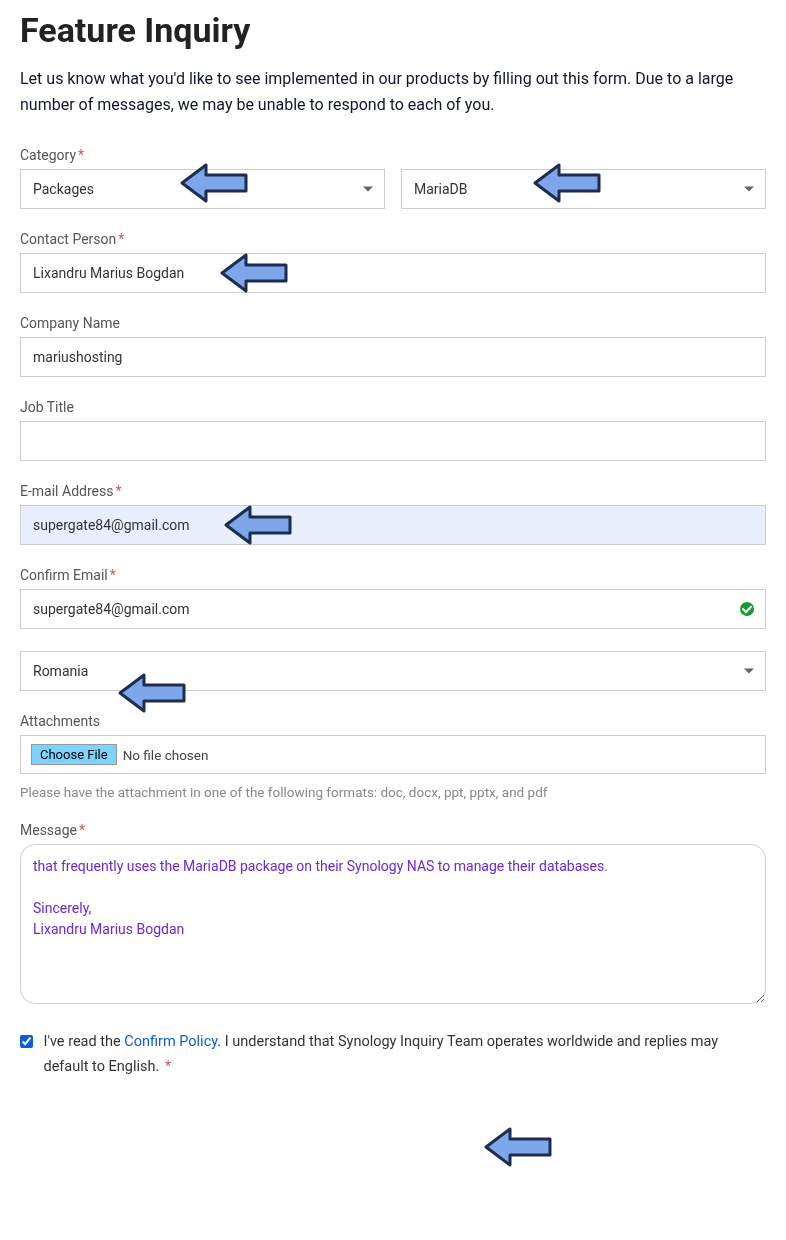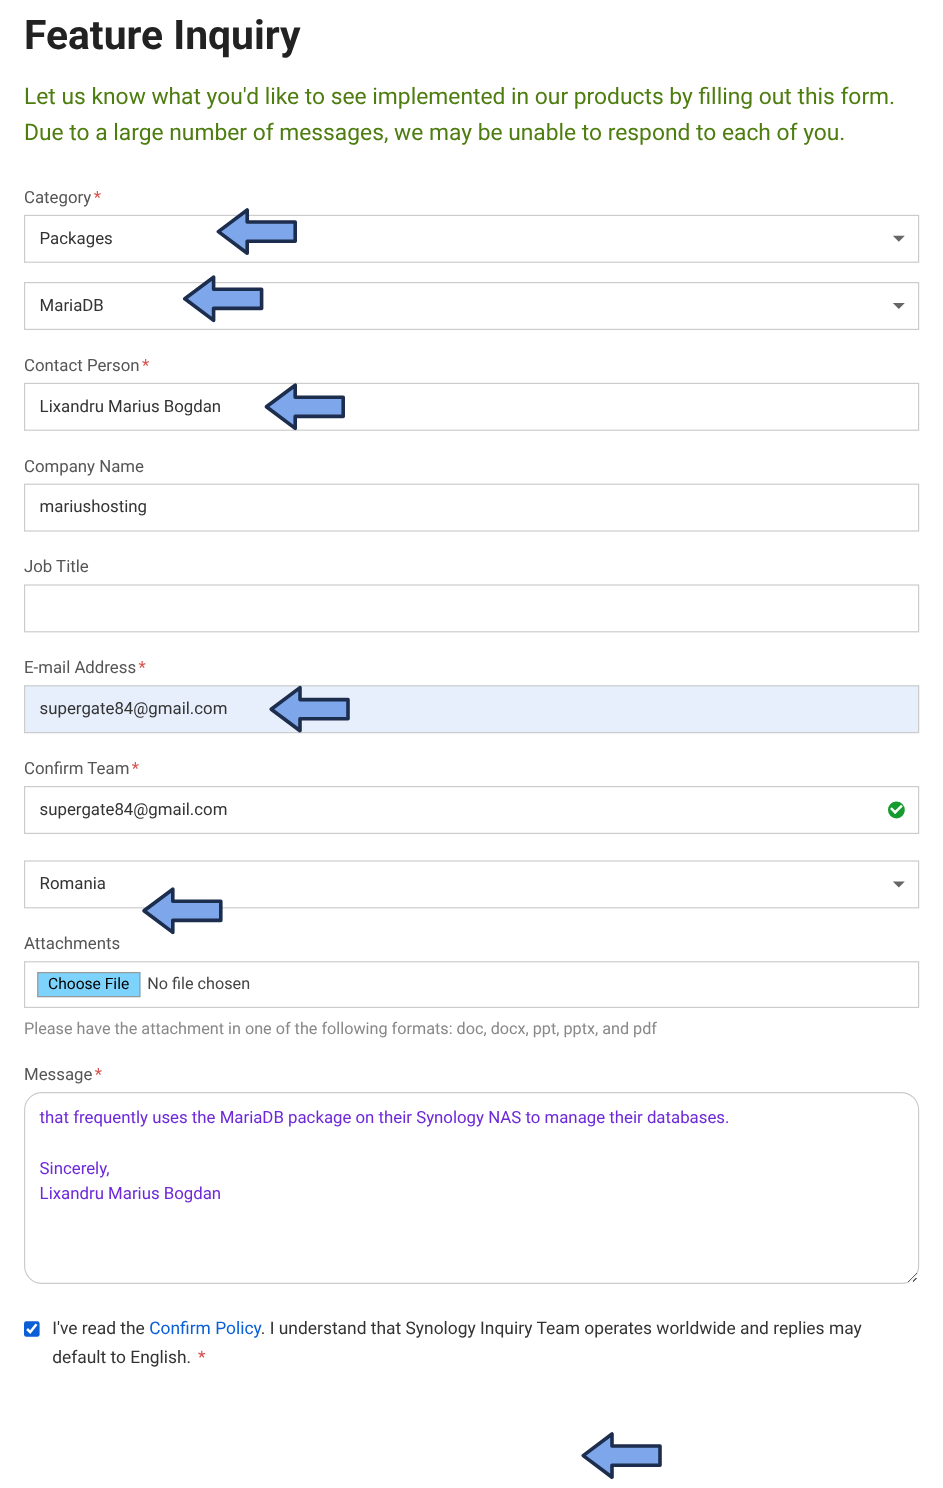--- a/index.html
+++ b/index.html
@@ -10,23 +10,23 @@
       padding: 10px 20px 40px 20px;
       width: 786px;
     }
     h1 {
       font-size: 34px;
       font-weight: 700;
       color: #222;
       margin-bottom: 16px;
     }
     .intro {
-      font-size: 19px;
+      font-size: 16px;
       line-height: 1.6;
-      color: #4d7c0f;
+      color: #0f172a;
       margin-bottom: 30px;
     }
     .field-label {
       font-size: 14px;
       color: #555;
       margin-bottom: 6px;
       display: block;
     }
     .req { color: #d9534f; margin-left: 2px; }
     .row {
@@ -154,21 +154,21 @@
 </head>
 <body>
 
 <h1>Feature Inquiry</h1>
 <p class="intro">Let us know what you'd like to see implemented in our products by filling out this form. Due to a large number of messages, we may be unable to respond to each of you.</p>
 
 <div>
   <span class="field-label">
     <span>Category</span><span class="req">*</span>
   </span>
-  <div class="row" style="position:relative;flex-direction:column;">
+  <div class="row" style="position:relative;">
     <div class="col">
       <div class="select-wrap">
         <div class="select">Packages</div>
         <span class="select-caret"></span>
       </div>
       <span class="arrow" style="left:156px; top:-14px;">
         <svg width="78" height="56">
             <path d="M6 28 L30 10 L30 20 L70 20 L70 36 L30 36 L30 46 Z" fill="#7ea6ea" stroke="#1c2d4d" stroke-width="3" stroke-linejoin="round"></path>
           </svg>
       </span>
@@ -216,21 +216,21 @@
   <input class="text-input email-highlight" type="text" value="supergate84@gmail.com" style="">
   <span class="arrow" style="left:200px; top:14px;">
     <svg width="78" height="56">
         <path d="M6 28 L30 10 L30 20 L70 20 L70 36 L30 36 L30 46 Z" fill="#7ea6ea" stroke="#1c2d4d" stroke-width="3" stroke-linejoin="round"></path>
       </svg>
   </span>
 </div>
 
 <div class="field-group">
   <span class="field-label">
-    <span>Confirm Team</span><span class="req">*</span>
+    <span>Confirm Email</span><span class="req">*</span>
   </span>
   <div class="confirm-wrap">
     <input class="text-input" type="text" value="supergate84@gmail.com" style="">
     <span class="check-icon"></span>
   </div>
 </div>
 
 <div class="field-group">
   <div class="select-wrap">
     <div class="select">Romania</div>

